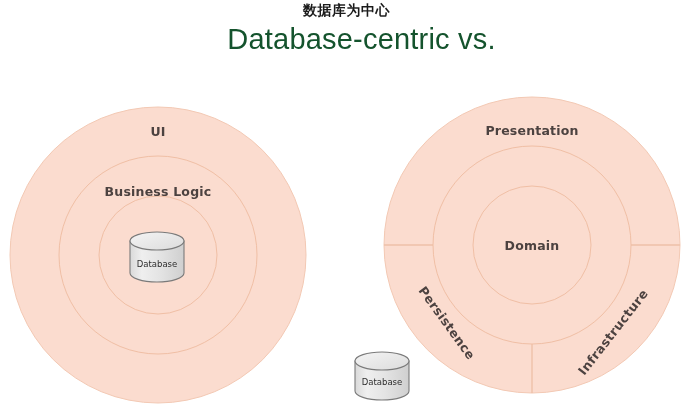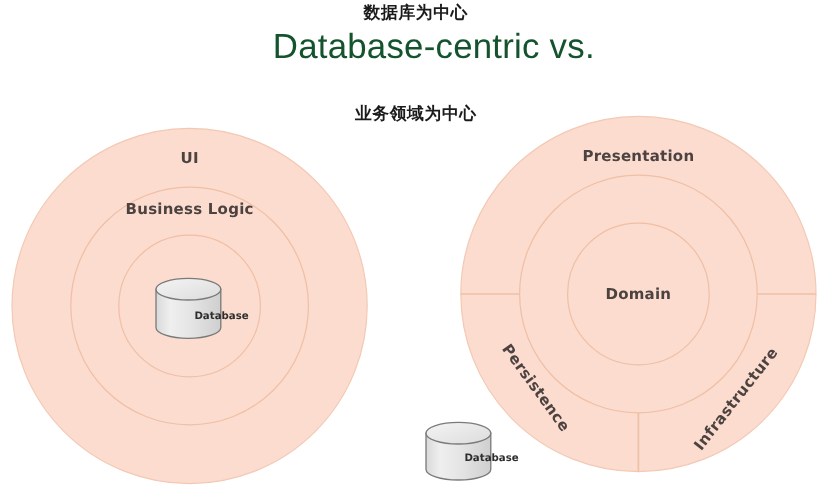--- a/index.html
+++ b/index.html
@@ -73,26 +73,26 @@
     font-family: "DejaVu Sans", sans-serif;
     font-size: 12.5px;
     font-weight: 700;
     color: #4c4240;
     white-space: nowrap;
     letter-spacing: 0.4px;
   }
   .db-label {
     position: absolute;
     width: 100%;
+    text-align: center;
     font-family: "DejaVu Sans", sans-serif;
     font-size: 8.5px;
-    font-weight: 700;
+    font-weight: 400;
     color: #2e2e2e;
     white-space: nowrap;
-    padding-left: 32px;
   }
 </style>
 </head>
 <body>
 
 <div id="canvas">
 
   <svg id="rings-svg" width="693" height="410" viewBox="0 0 693 410" style="position:absolute;left:0;top:0;">
     <defs>
       <clipPath id="clipLeftOuter">
@@ -142,24 +142,23 @@
       <ellipse cx="382" cy="361" rx="27" ry="9" fill="url(#cylTop)" stroke="#7a7a7a" stroke-width="1.1"></ellipse>
     </g>
   </svg>
 
   <div id="cn-top" class="cn-note">数据库为中心</div>
 
   <div class="main-title">
     <span class="l1">Database-centric vs.</span>
   </div>
 
-  <div id="cn-bottom" class="cn-note">业务领域为中心</div>
 
   <div class="ring-label" style="left:158px; top:131px;">UI</div>
-  <div class="ring-label" style="left:158px; top:174px;">Business Logic</div>
+  <div class="ring-label" style="left:158px; top:191px;">Business Logic</div>
 
   <div class="db-label" style="left:130px; top:259px; width:54px;">Database</div>
 
   <div class="ring-label" style="left:532px; top:130px;text-align:right;">Presentation</div>
   <div class="ring-label" style="left:532px; top:245px;">Domain</div>
 
   <div class="curved-label" style="left:447px; top:323px;
        transform: translate(-50%,-50%) rotate(54deg);">Persistence</div>
   <div class="curved-label" style="left:613px; top:332px;
        transform: translate(-50%,-50%) rotate(-52deg);">Infrastructure</div>

